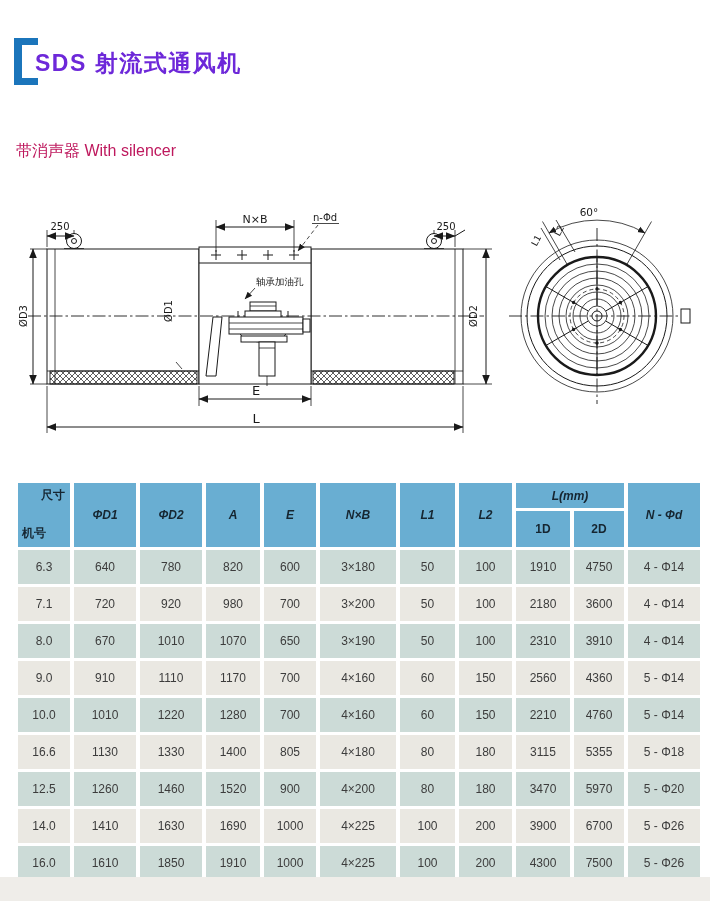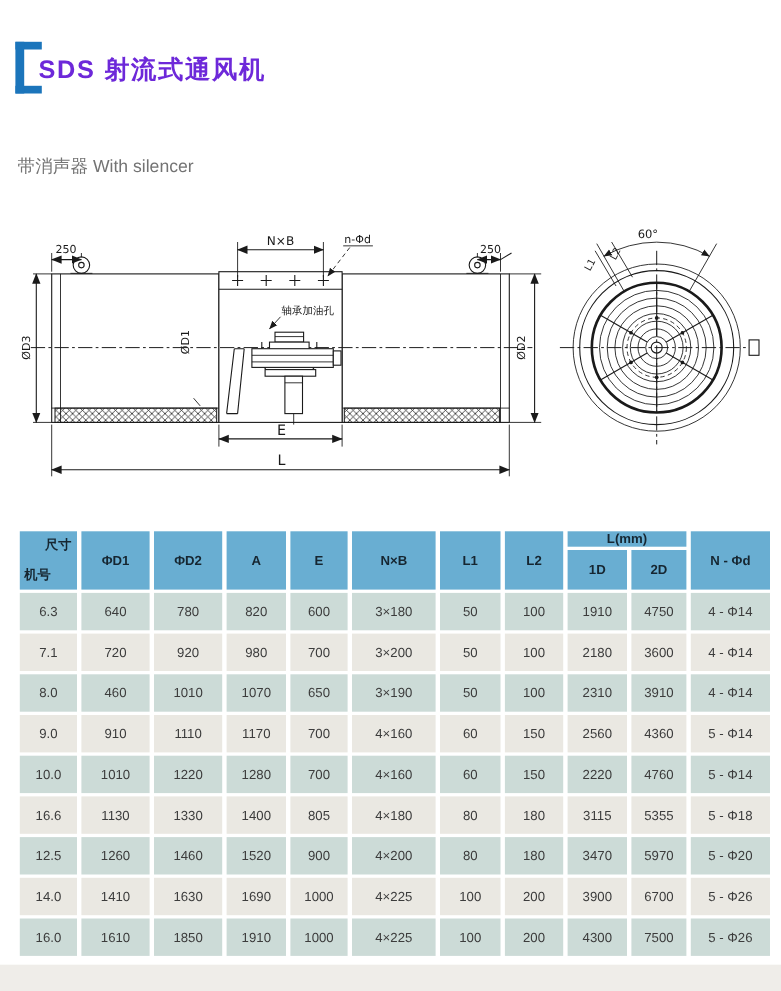--- a/index.html
+++ b/index.html
@@ -11,38 +11,38 @@
     border-left:8px solid #1b75bb;border-top:7px solid #1b75bb;border-bottom:7px solid #1b75bb;}
   .main-title{position:absolute;left:35px;top:6px;font-size:23px;font-weight:bold;color:#6d28d9;
     letter-spacing:1.5px;white-space:nowrap;margin-top:42px;}
   .banner{position:absolute;left:33px;top:50px;width:205px;height:24px;
     background:linear-gradient(to right,#1b74b8 0%,#3c8cc6 40%,#8ebede 72%,#d8e9f5 92%,#f6fafd 100%);
     color:#ffffff;font-size:18px;font-weight:bold;letter-spacing:1.5px;line-height:24px;
     padding-left:6px;white-space:nowrap;}
   .section-line{position:absolute;left:16px;top:103px;white-space:nowrap;}
   .section-cn{font-size:16px;font-weight:bold;color:#111;}
   .section-en{font-size:14px;color:#8e8e8e;}
-  .variant-line{position:absolute;left:16px;top:141px;font-size:16px;color:#737373;white-space:nowrap;}
+  .variant-line{position:absolute;left:16px;top:141px;font-size:16px;color:#be185d;white-space:nowrap;}
 
   
   #drawing{position:absolute;left:0;top:190px;}
   #drawing text{font-family:"DejaVu Sans",sans-serif;fill:#1a1a1a;}
   .ln{stroke:#1a1a1a;stroke-width:1;fill:none;}
   .thin{stroke:#1a1a1a;stroke-width:0.8;fill:none;}
   .bold{stroke:#1a1a1a;stroke-width:2.4;fill:none;}
   .cl{stroke:#1a1a1a;stroke-width:0.9;fill:none;stroke-dasharray:13 3 2.5 3;}
   .dash{stroke:#1a1a1a;stroke-width:0.8;fill:none;stroke-dasharray:4 3;}
   .wh{fill:#ffffff;}
 
   
   #spec-table{position:absolute;left:14px;top:480px;border-collapse:separate;border-spacing:4px 3px;
     background:#ffffff;table-layout:fixed;}
   #spec-table th,#spec-table td{padding:0;text-align:center;vertical-align:middle;overflow:hidden;}
   #spec-table th{background:#69aed2;color:#162631;font-size:12px;font-weight:bold;margin-left:16px;}
-  #spec-table th.h1{height:14px;}
+  #spec-table th.h1{height:25px;font-style:italic;}
   #spec-table th.h2{height:36px;}
   #spec-table td{height:34px;font-size:12px;color:#3c3c3c;}
   #spec-table tbody tr:nth-child(odd) td{background:#ccdbd7;}
   #spec-table tbody tr:nth-child(even) td{background:#eae8e2;}
   th.corner{position:relative;
     background:
       linear-gradient(to bottom right,rgba(0,0,0,0) calc(50% - 1.6px),#ffffff calc(50% - 0.6px),#ffffff calc(50% + 0.6px),rgba(0,0,0,0) calc(50% + 1.6px)),
       #69aed2;}
   .corner-top{position:absolute;top:4px;right:5px;font-size:12px;}
   .corner-bottom{position:absolute;bottom:5px;left:4px;font-size:12px;}
@@ -295,21 +295,21 @@
           <td>700</td>
           <td>3×200</td>
           <td>50</td>
           <td>100</td>
           <td>2180</td>
           <td>3600</td>
           <td>4 - Φ14</td>
         </tr>
         <tr>
           <td>8.0</td>
-          <td>460</td>
+          <td>670</td>
           <td>1010</td>
           <td>1070</td>
           <td>650</td>
           <td>3×190</td>
           <td>50</td>
           <td>100</td>
           <td>2310</td>
           <td>3910</td>
           <td>4 - Φ14</td>
         </tr>
@@ -328,21 +328,21 @@
         </tr>
         <tr>
           <td>10.0</td>
           <td>1010</td>
           <td>1220</td>
           <td>1280</td>
           <td>700</td>
           <td>4×160</td>
           <td>60</td>
           <td>150</td>
-          <td>2220</td>
+          <td>2210</td>
           <td>4760</td>
           <td>5 - Φ14</td>
         </tr>
         <tr>
           <td>16.6</td>
           <td>1130</td>
           <td>1330</td>
           <td>1400</td>
           <td>805</td>
           <td>4×180</td>

